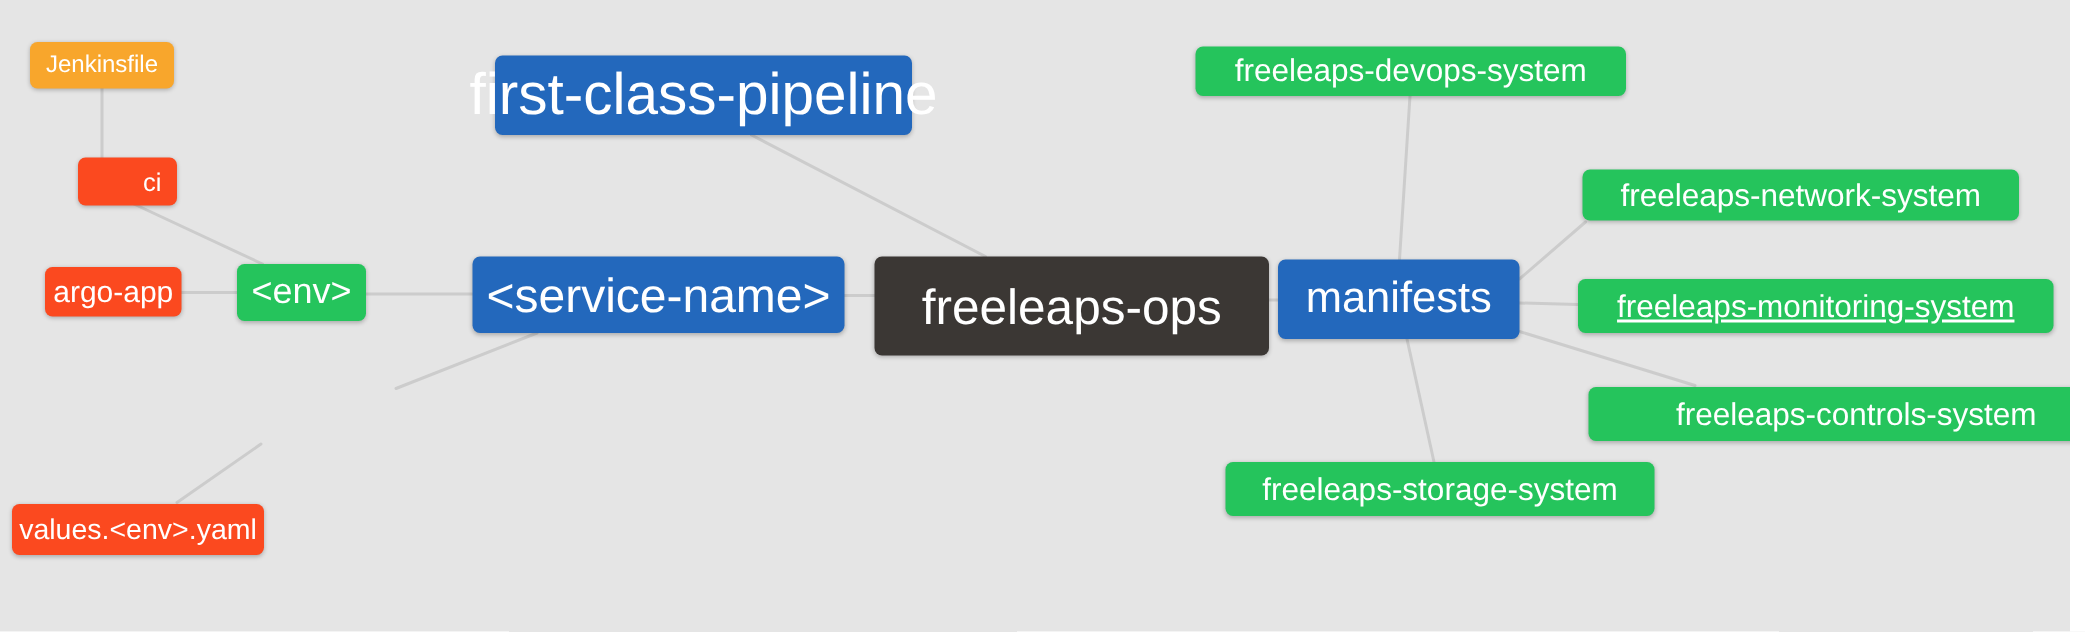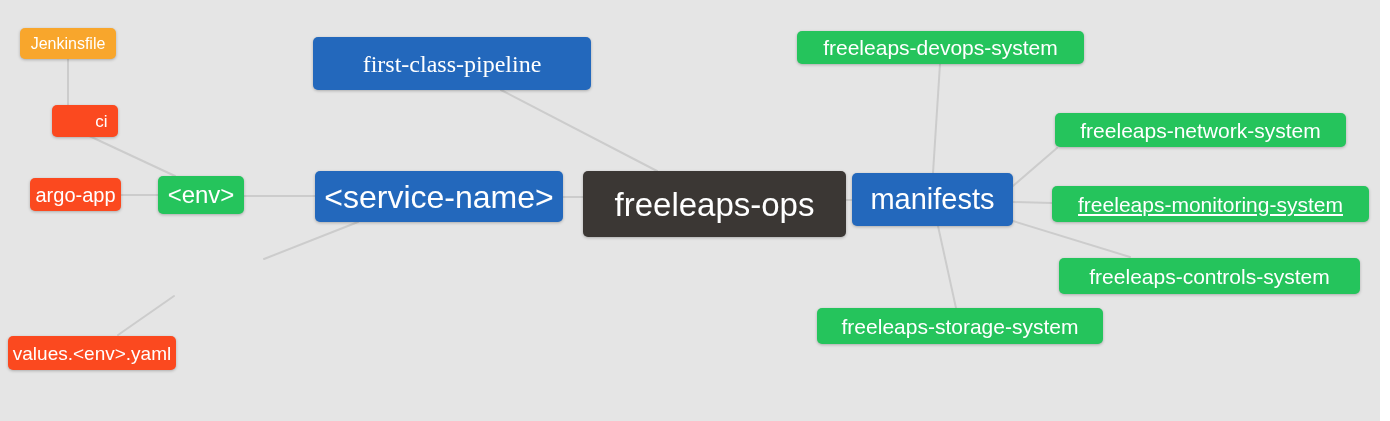--- a/index.html
+++ b/index.html
@@ -36,28 +36,28 @@
   .blue   { background: #2368BC; }
   .green  { background: #25C45C; }
   .red    { background: #FB491F; }
   .orange { background: #F8A62C; }
   .dark   { background: #3B3734; }
 
   #n-jenkinsfile        { left: 20px;   top: 28px;  width: 96px;  height: 31px; font-size: 16px; }
   #n-ci                 { left: 52px;   top: 105px; width: 33px;  height: 32px; font-size: 17px; padding-left: 33px; }
   #n-argo-app           { left: 30px;   top: 178px; width: 91px;  height: 33px; font-size: 20px; text-align: center; }
   #n-env                { left: 158px;  top: 176px; width: 86px;  height: 38px; font-size: 24px; }
-  #n-first-class-pipeline { left: 313px; top: 37px; width: 278px; height: 53px; font-size: 24px; font-family: Liberation Serif, serif; }
+  #n-first-class-pipeline { left: 330px; top: 37px; width: 278px; height: 53px; font-size: 39px; }
   #n-service-name       { left: 315px;  top: 171px; width: 248px; height: 51px; font-size: 32px; }
   #n-freeleaps-ops      { left: 583px;  top: 171px; width: 263px; height: 66px; font-size: 33px; }
   #n-manifests          { left: 852px;  top: 173px; width: 161px; height: 53px; font-size: 29px; }
   #n-devops-system      { left: 797px;  top: 31px;  width: 287px; height: 33px; font-size: 21px; }
   #n-network-system     { left: 1055px; top: 113px; width: 291px; height: 34px; font-size: 21px; }
   #n-monitoring-system  { left: 1052px; top: 186px; width: 317px; height: 36px; font-size: 21px; text-decoration: underline; }
-  #n-controls-system    { left: 1059px; top: 258px; width: 301px; height: 36px; font-size: 21px; }
+  #n-controls-system    { left: 1059px; top: 258px; width: 301px; height: 36px; font-size: 21px; padding-left: 28px; }
   #n-storage-system     { left: 817px;  top: 308px; width: 286px; height: 36px; font-size: 21px; }
   #n-helm-pkg           { left: 148px;  top: 258px; width: 116px; height: 37px; font-size: 22px; }
   #n-values-env-yaml    { left: 8px;    top: 336px; width: 168px; height: 34px; font-size: 19px; }
 </style>
 </head>
 <body>
 
 <div class="canvas">
 
   <svg class="edges" viewBox="0 0 1390 421" xmlns="http://www.w3.org/2000/svg">

